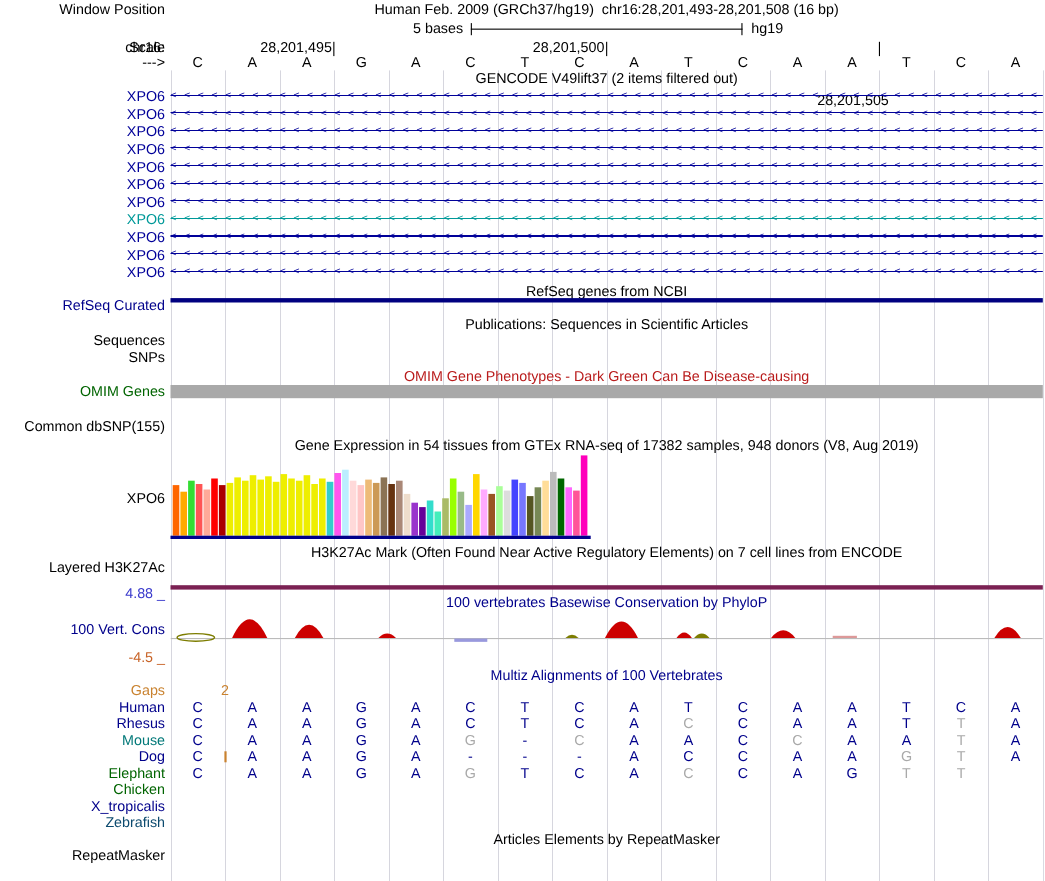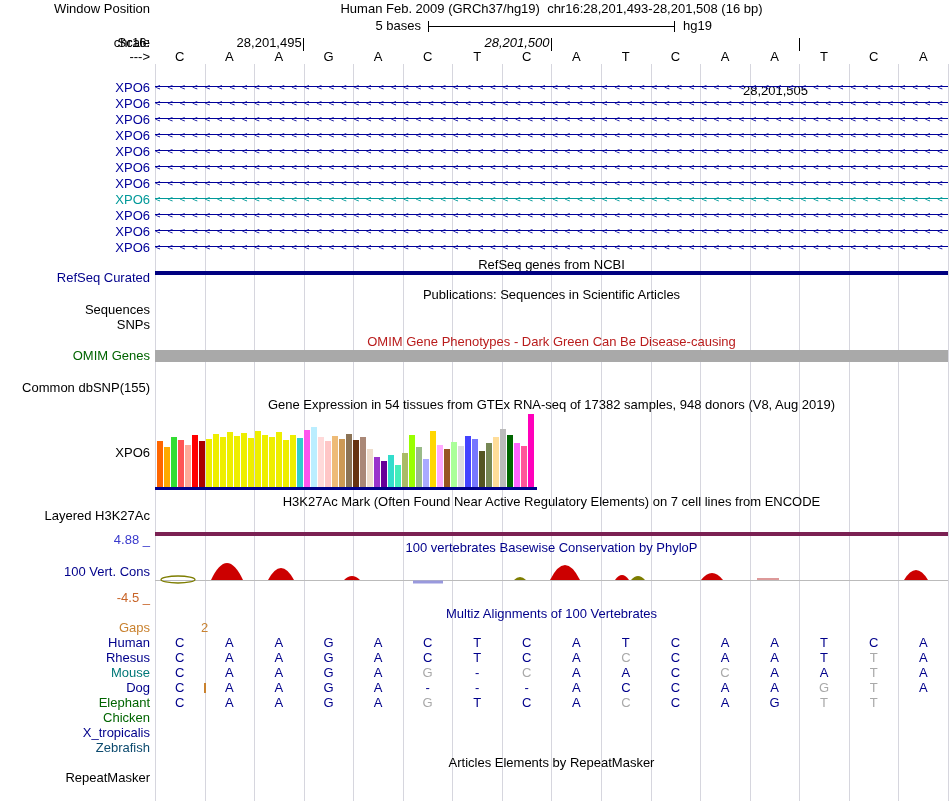--- a/index.html
+++ b/index.html
@@ -35,21 +35,21 @@
   <div style="position:absolute;left:155px;top:19px;width:266px;text-align:right;font-size:13px;line-height:14px">5 bases</div>
   <div style="position:absolute;left:428px;top:26px;width:247px;height:1px;background:#000"></div>
   <div style="position:absolute;left:428px;top:21px;width:1px;height:11px;background:#000"></div>
   <div style="position:absolute;left:674px;top:21px;width:1px;height:11px;background:#000"></div>
   <div style="position:absolute;left:683px;top:19px;font-size:13px;line-height:14px">hg19</div>
 
   <div class="llabel" style="top:36px">chr16:</div>
   <div class="track" id="coord-layer" style="top:36px;height:16px">
       <div class="coordlab" style="left: 36.6875px;">28,201,495</div>
       <div class="vtick" style="left: 148.188px;"></div>
-      <div class="coordlab" style="left: 284.5px; font-style: italic;">28,201,500</div>
+      <div class="coordlab" style="left: 284.5px;">28,201,500</div>
       <div class="vtick" style="left: 396px;"></div>
       <div class="coordlab" style="left: 543px; margin-top: 48px;">28,201,505</div>
       <div class="vtick" style="left: 643.812px;"></div>
     </div>
 
   <div class="llabel" style="top:50px">---&gt;</div>
   <div class="track" id="seq-row" style="top:50px;height:14px">
       <span class="cellspan" style="left: 0px; width: 49.5625px;">C</span>
       <span class="cellspan" style="left: 49.5625px; width: 49.5625px;">A</span>
       <span class="cellspan" style="left: 99.125px; width: 49.5625px;">A</span>
@@ -61,20 +61,21 @@
       <span class="cellspan" style="left: 396.5px; width: 49.5625px;">A</span>
       <span class="cellspan" style="left: 446.062px; width: 49.5625px;">T</span>
       <span class="cellspan" style="left: 495.625px; width: 49.5625px;">C</span>
       <span class="cellspan" style="left: 545.188px; width: 49.5625px;">A</span>
       <span class="cellspan" style="left: 594.75px; width: 49.5625px;">A</span>
       <span class="cellspan" style="left: 644.312px; width: 49.5625px;">T</span>
       <span class="cellspan" style="left: 693.875px; width: 49.5625px;">C</span>
       <span class="cellspan" style="left: 743.438px; width: 49.5625px;">A</span>
     </div>
 
+  <div class="ctitle" style="top:64px">GENCODE V49lift37 (2 items filtered out)</div>
 
   <div class="ctitle" style="top:258px">RefSeq genes from NCBI</div>
   <div class="track" style="top: 271px; height: 4px; background: rgb(0, 0, 128);"></div>
   <div class="llabel" style="top: 271px; color: rgb(0, 0, 139);">RefSeq Curated</div>
 
   <div class="ctitle" style="top:288px">Publications: Sequences in Scientific Articles</div>
   <div class="llabel" style="top:303px">Sequences</div>
   <div class="llabel" style="top:318px">SNPs</div>
 
   <div class="ctitle" style="top: 335px; color: #b91c1c;">OMIM Gene Phenotypes - Dark Green Can Be Disease-causing</div>

